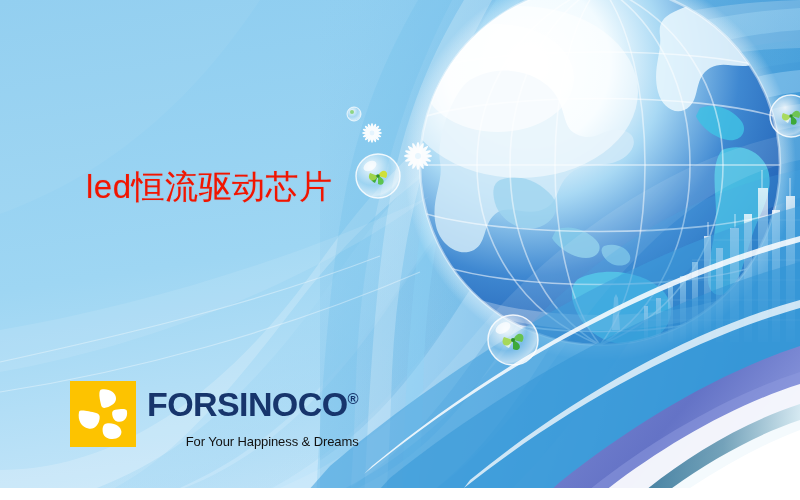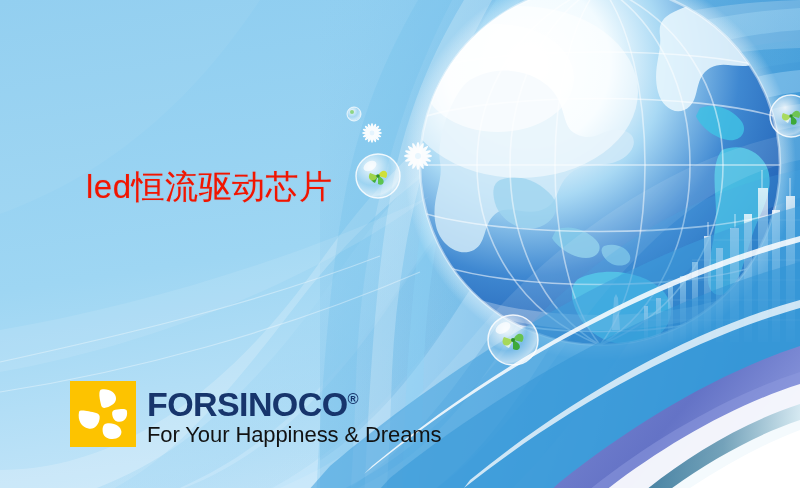--- a/index.html
+++ b/index.html
@@ -41,20 +41,21 @@
   .headline .line1 { display: block; }
   .headline .line2 { display: block; padding-left: 12px; }
 
   
   .logo-block {
     position: absolute;
     left: 70px;
     top: 381px;
     display: flex;
     align-items: flex-start;
+    text-align: right;
   }
   .logo-mark {
     position: relative;
     width: 66px;
     height: 66px;
     background: #fdc300;
     flex: 0 0 auto;
   }
   .logo-mark svg { display: block; }
   .logo-text {
@@ -71,23 +72,23 @@
     white-space: nowrap;
   }
   .logo-wordmark sup {
     font-size: 15px;
     font-weight: bold;
     vertical-align: super;
     line-height: 0;
     letter-spacing: 0;
   }
   .logo-tagline {
-    margin-top: 2px;
+    margin-top: 14px;
     font-family: "Liberation Sans", sans-serif;
-    font-size: 22px;
+    font-size: 13px;
     line-height: 1.1;
     color: #121212;
     letter-spacing: -0.1px;
     white-space: nowrap;
   }
 </style>
 </head>
 <body>
 
 <div id="stage">

